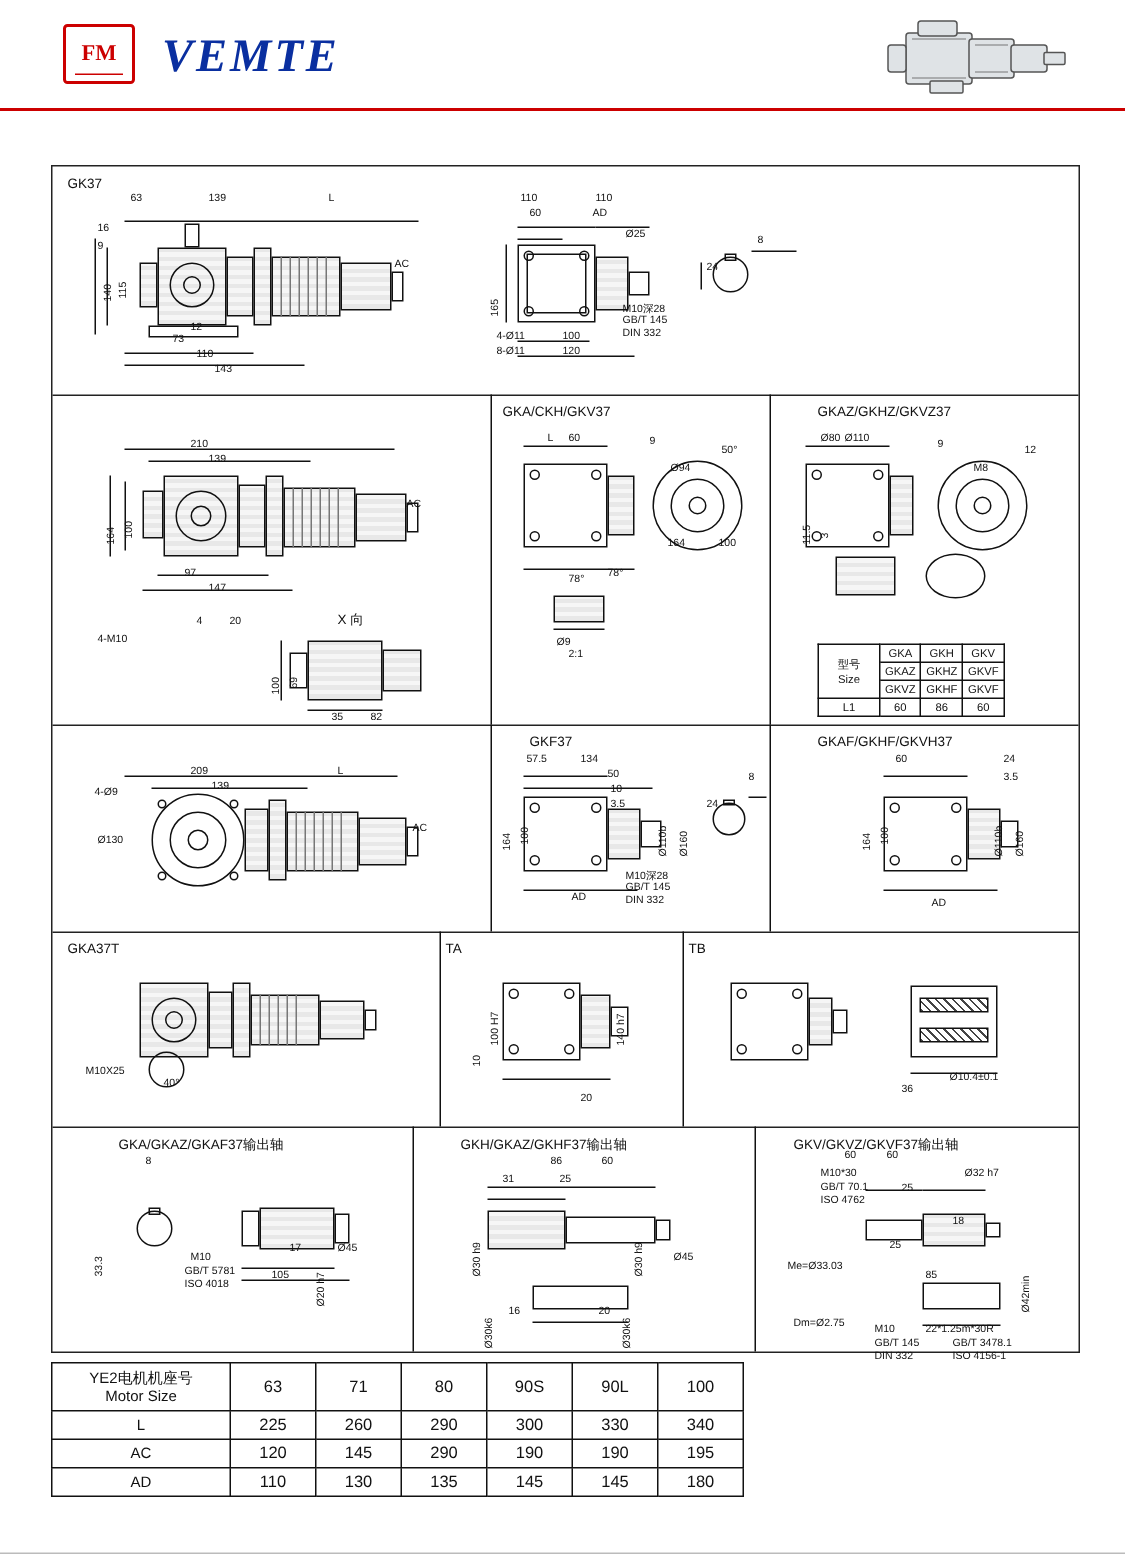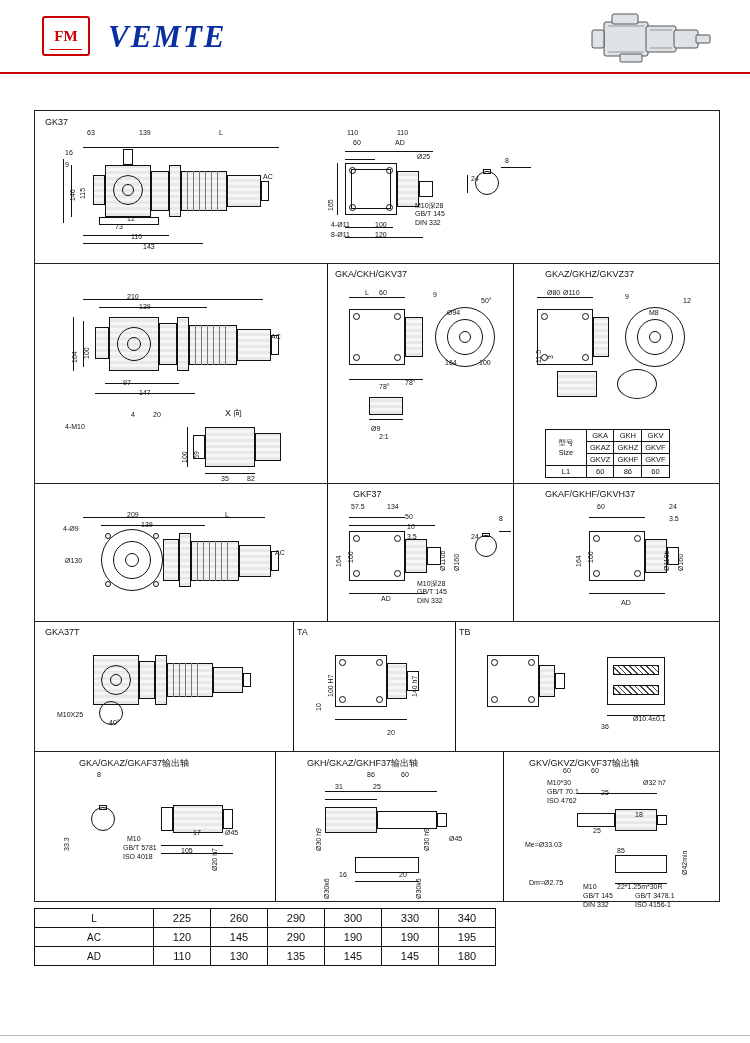--- a/index.html
+++ b/index.html
@@ -576,20 +576,33 @@
     <div class="dim" style="left:582px;top:772px;">22*1.25m*30R</div>
     <div class="dim" style="left:548px;top:781px;">GB/T 145</div>
     <div class="dim" style="left:600px;top:781px;">GB/T 3478.1</div>
     <div class="dim" style="left:548px;top:790px;">DIN 332</div>
     <div class="dim" style="left:600px;top:790px;">ISO 4156-1</div>
 
   </div>
 
   <table class="mtable">
     <tbody>
+        <tr>
+      <td class="lbl">
+        <div>YE2电机机座号</div>
+        <div>Motor Size</div>
+      </td>
+      <td class="val">63</td>
+      <td class="val">71</td>
+      <td class="val">80</td>
+      <td class="val">90S</td>
+      <td class="val">90L</td>
+      <td class="val">100</td>
+      <td class="pad"></td>
+    </tr>
     <tr>
       <td class="lbl">L</td>
       <td class="val">225</td>
       <td class="val">260</td>
       <td class="val">290</td>
       <td class="val">300</td>
       <td class="val">330</td>
       <td class="val">340</td>
       <td class="pad"></td>
     </tr>

